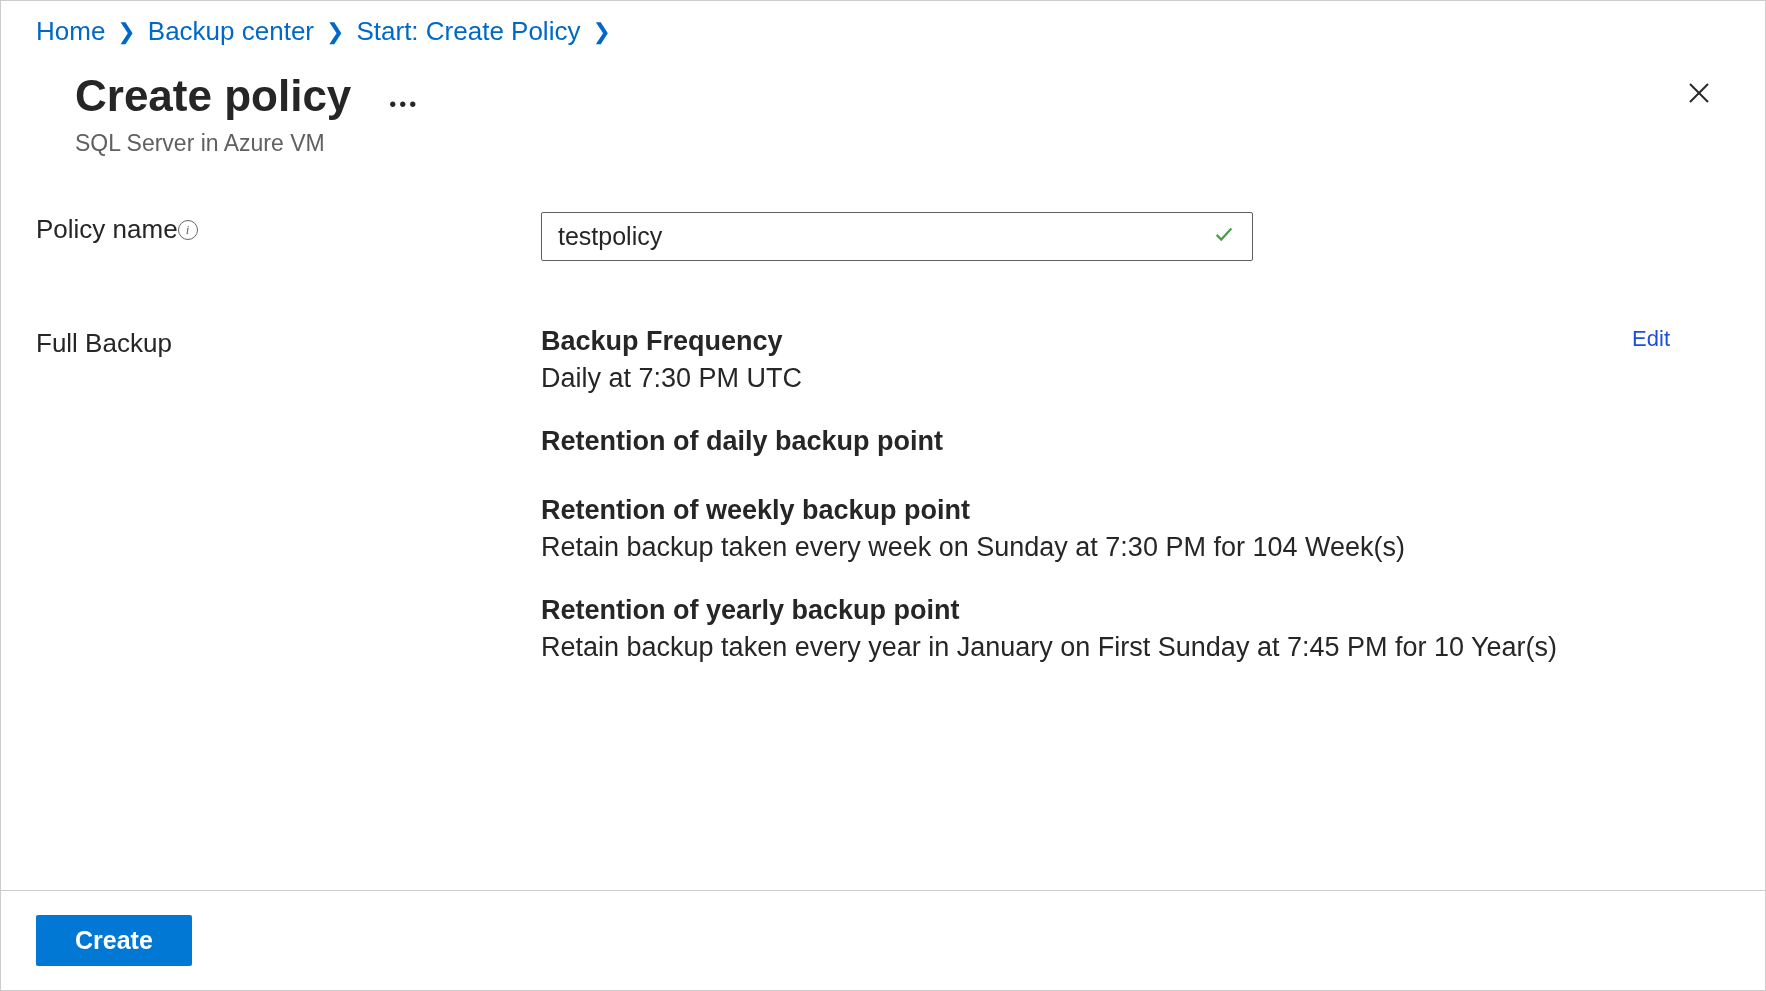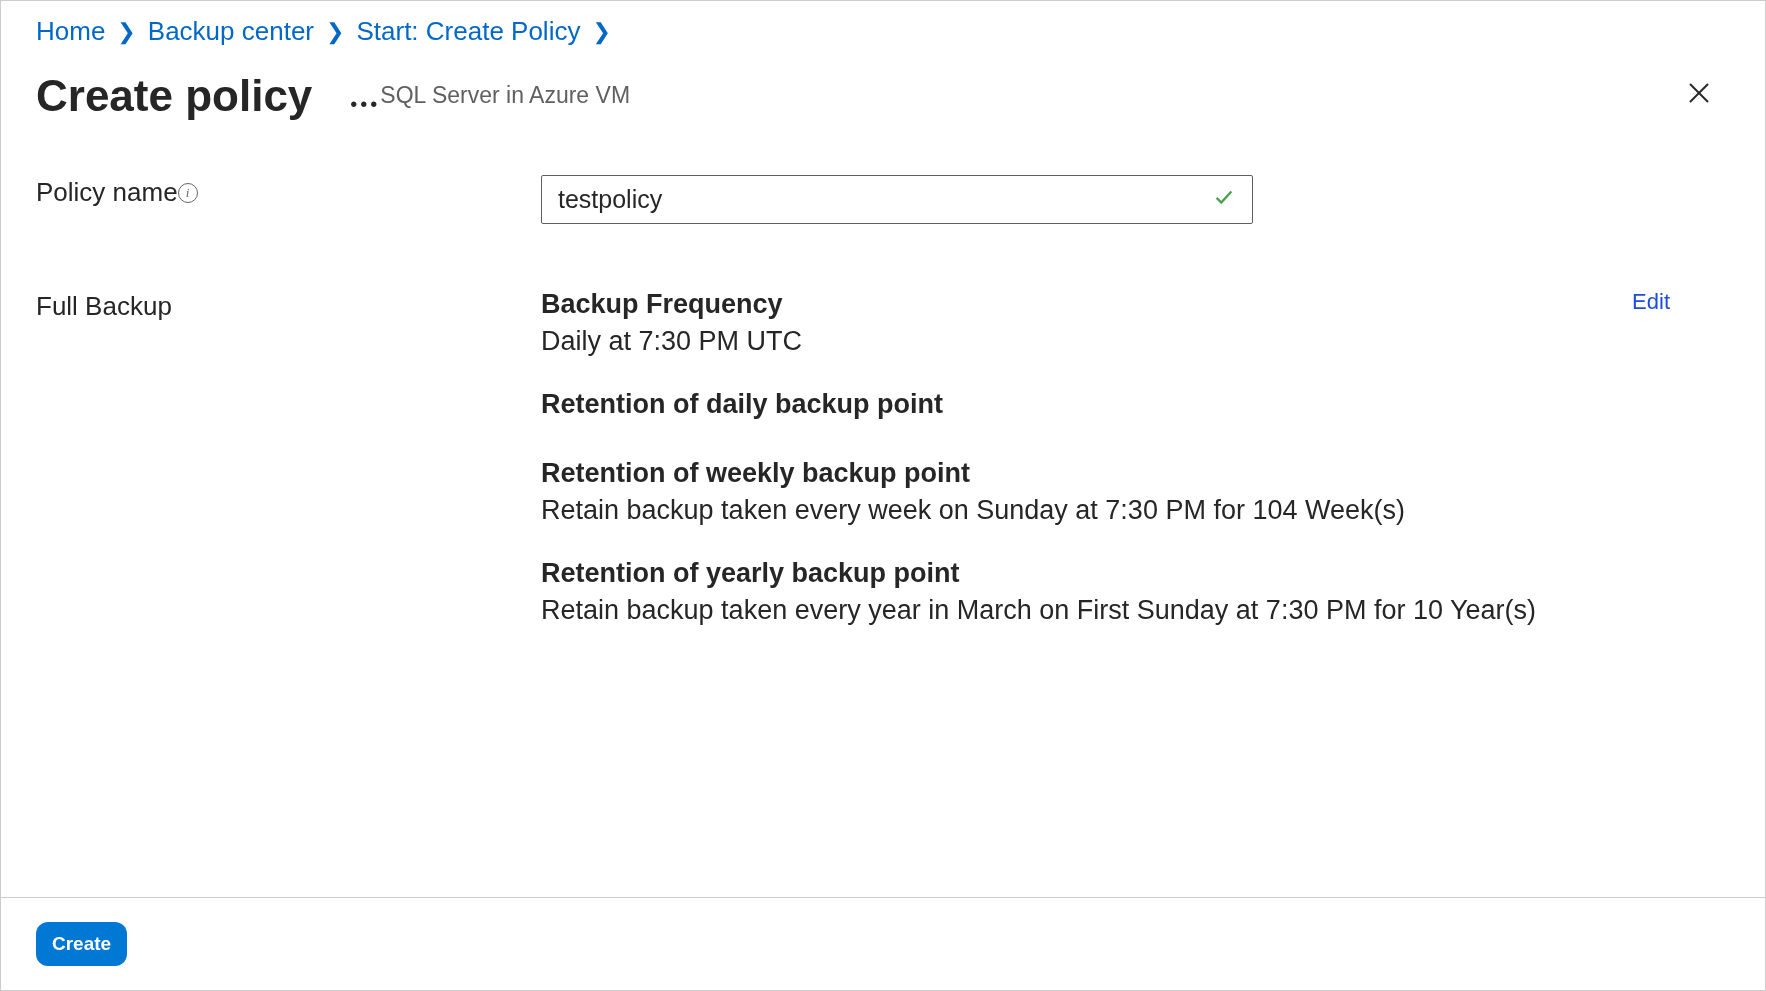--- a/index.html
+++ b/index.html
@@ -50,21 +50,22 @@
 
     
     .page-header {
       display: flex;
       align-items: flex-start;
       justify-content: space-between;
       margin-bottom: 55px;
     }
     .title-section {
       display: flex;
-      flex-direction: row;
+      flex-direction: column;
+      margin-left: 39px;
     }
     .title-row {
       display: flex;
       align-items: center;
       gap: 38px;
     }
     .page-title {
       font-size: 44px;
       font-weight: 600;
       color: #262626;
@@ -194,25 +195,25 @@
     
     .footer-bar {
       border-top: 1px solid #ccc;
       padding: 24px 35px;
       background: #ffffff;
     }
     .primary-button {
       background: #0078d4;
       color: #ffffff;
       border: none;
-      padding: 11px 16px;
-      font-size: 19px;
+      padding: 11px 39px;
+      font-size: 25px;
       font-weight: 600;
       cursor: pointer;
-      border-radius: 12px;
+      border-radius: 2px;
       font-family: inherit;
     }
 
     
     .content-area::-webkit-scrollbar {
       width: 20px;
     }
     .content-area::-webkit-scrollbar-track {
       background: #f2f2f2;
     }
@@ -283,21 +284,21 @@
           </div>
           <div>
             <div class="detail-item-heading">Retention of daily backup point</div>
           </div>
           <div>
             <div class="detail-item-heading">Retention of weekly backup point</div>
             <div class="detail-item-value">Retain backup taken every week on Sunday at 7:30 PM for 104 Week(s)</div>
           </div>
           <div>
             <div class="detail-item-heading">Retention of yearly backup point</div>
-            <div class="detail-item-value">Retain backup taken every year in March on First Sunday at 7:30 PM for 10 Year(s)</div>
+            <div class="detail-item-value">Retain backup taken every year in January on First Sunday at 7:45 PM for 10 Year(s)</div>
           </div>
         </div>
         <a class="edit-link">Edit</a>
       </div>
     </div>
 
   </div>
 
   <div class="footer-bar">
     <button class="primary-button">Create</button>

